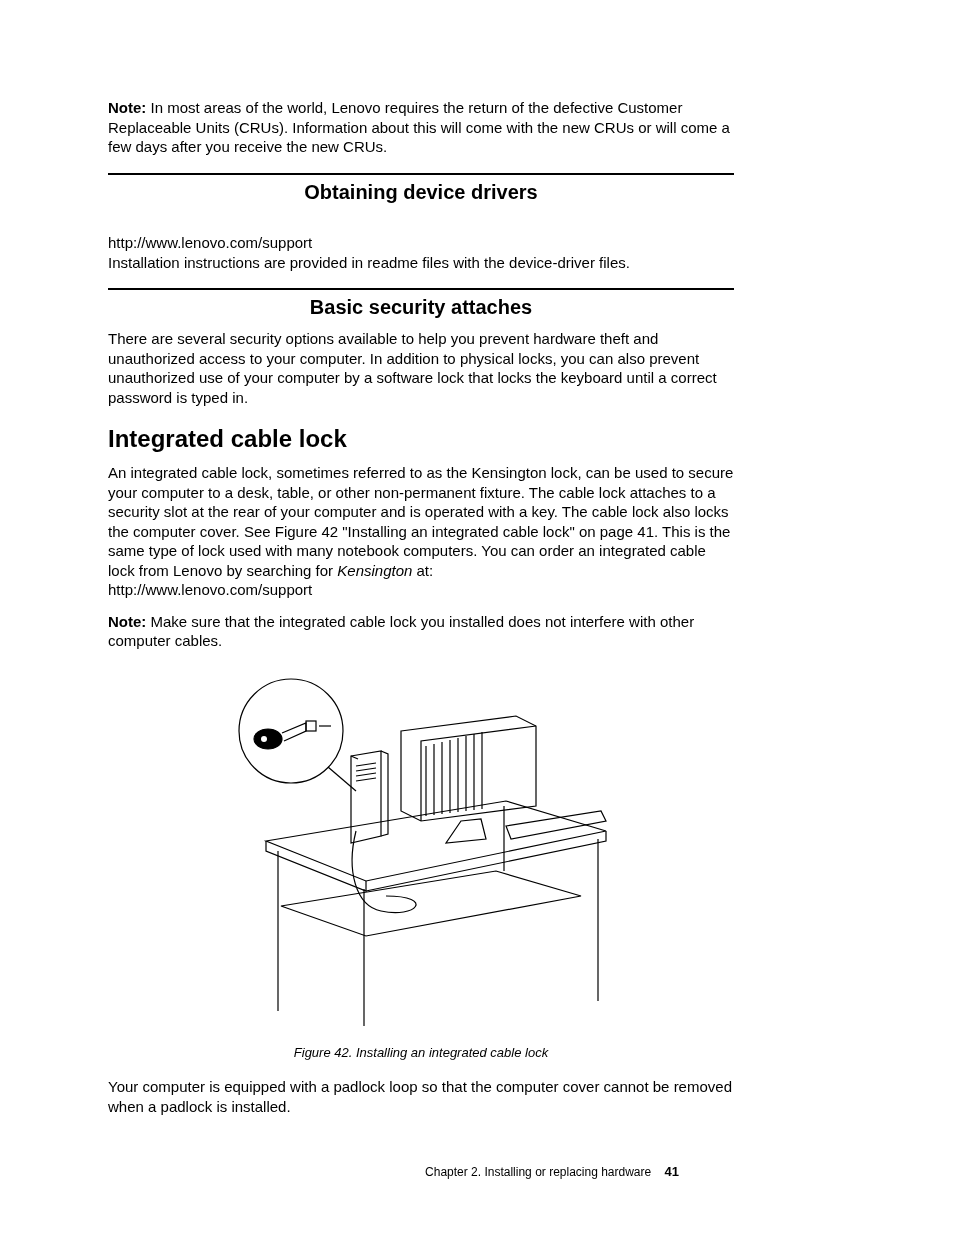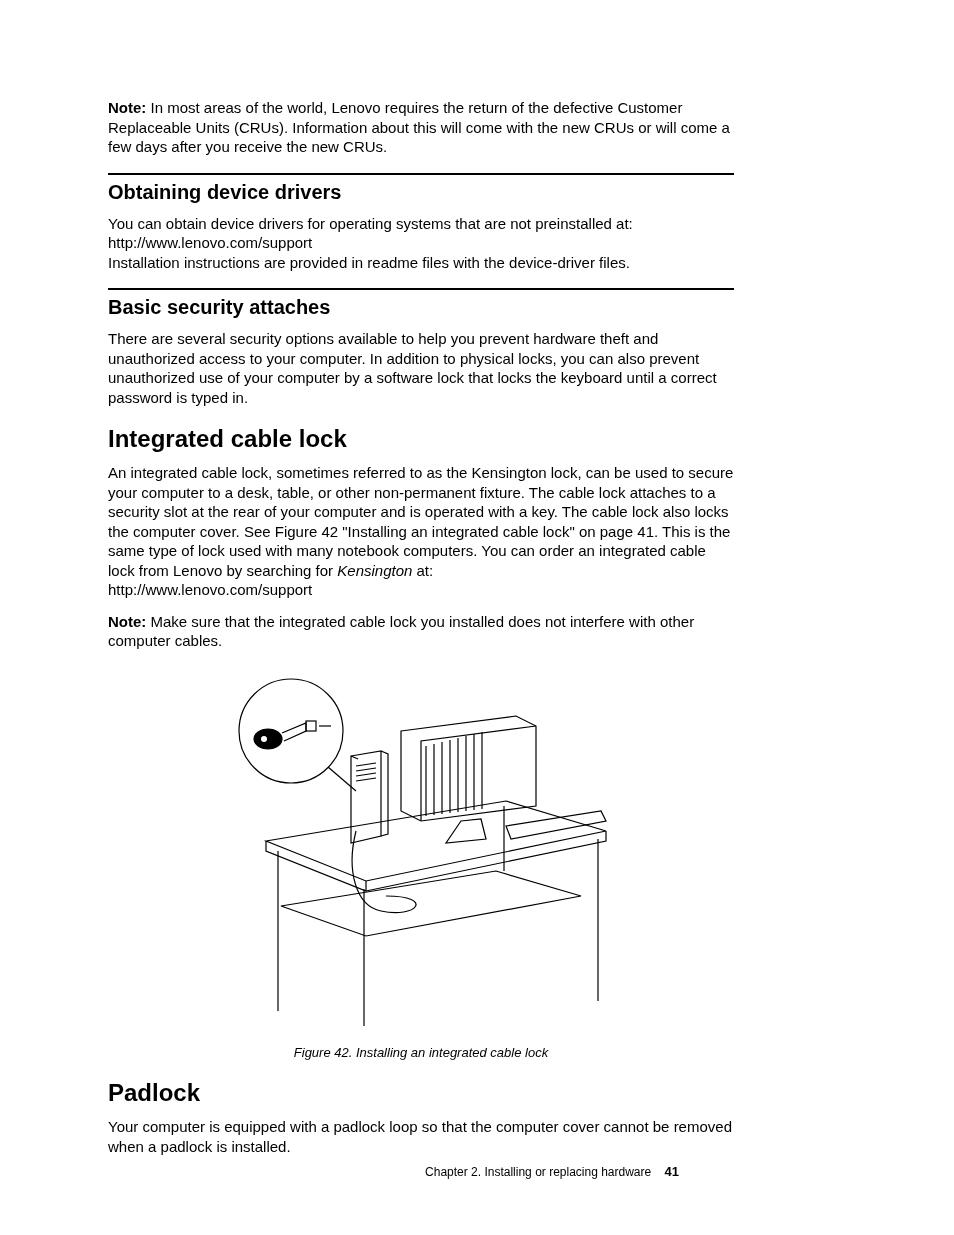--- a/index.html
+++ b/index.html
@@ -28,20 +28,21 @@
   hr.section-rule {
     border: none;
     border-top: 2px solid #000;
     margin: 16px 0 6px 0;
   }
   h2 {
     font-size: 20px;
     font-family: Arial, Helvetica, sans-serif;
     font-weight: bold;
     margin: 0 0 10px 0;
+    text-align: center;
   }
   h3 {
     font-size: 24px;
     font-family: Arial, Helvetica, sans-serif;
     font-weight: bold;
     margin: 18px 0 10px 0;
   }
   .link-line {
     display: block;
   }
@@ -80,21 +81,21 @@
 
 <div class="page">
 
   <p>
     <span class="note-label">Note:</span><span> In most areas of the world, Lenovo requires the return of the defective Customer Replaceable Units (CRUs). Information about this will come with the new CRUs or will come a few days after you receive the new CRUs.</span>
   </p>
 
   <hr class="section-rule">
   <h2>Obtaining device drivers</h2>
   <p>
-    <span>You can obtain device drivers for operating systems that are not preinstalled at:</span><br>
+    <br>
     <span class="link-line">http://www.lenovo.com/support</span>
     <span>Installation instructions are provided in readme files with the device-driver files.</span>
   </p>
 
   <hr class="section-rule">
   <h2>Basic security attaches</h2>
   <p>There are several security options available to help you prevent hardware theft and unauthorized access to your computer. In addition to physical locks, you can also prevent unauthorized use of your computer by a software lock that locks the keyboard until a correct password is typed in.</p>
 
   <h3>Integrated cable lock</h3>
   <p>
@@ -154,21 +155,20 @@
         <ellipse cx="62" cy="68" rx="14" ry="10" fill="#000"></ellipse>
         <circle cx="58" cy="68" r="3" fill="#fff" stroke="none"></circle>
         <path d="M76 62 L100 52 L100 60 L78 70"></path>
         <rect x="100" y="50" width="10" height="10"></rect>
         <line x1="113" y1="55" x2="125" y2="55"></line>
       </g>
     </svg>
   </div>
   <p class="figure-caption">Figure 42.  Installing an integrated cable lock</p>
 
-  <h3>Padlock</h3>
   <p>Your computer is equipped with a padlock loop so that the computer cover cannot be removed when a padlock is installed.</p>
 
   <div class="footer">
     <span>Chapter 2.  Installing or replacing hardware</span>
     <span class="pagenum">41</span>
   </div>
 
 </div>
 
 </body></html>

